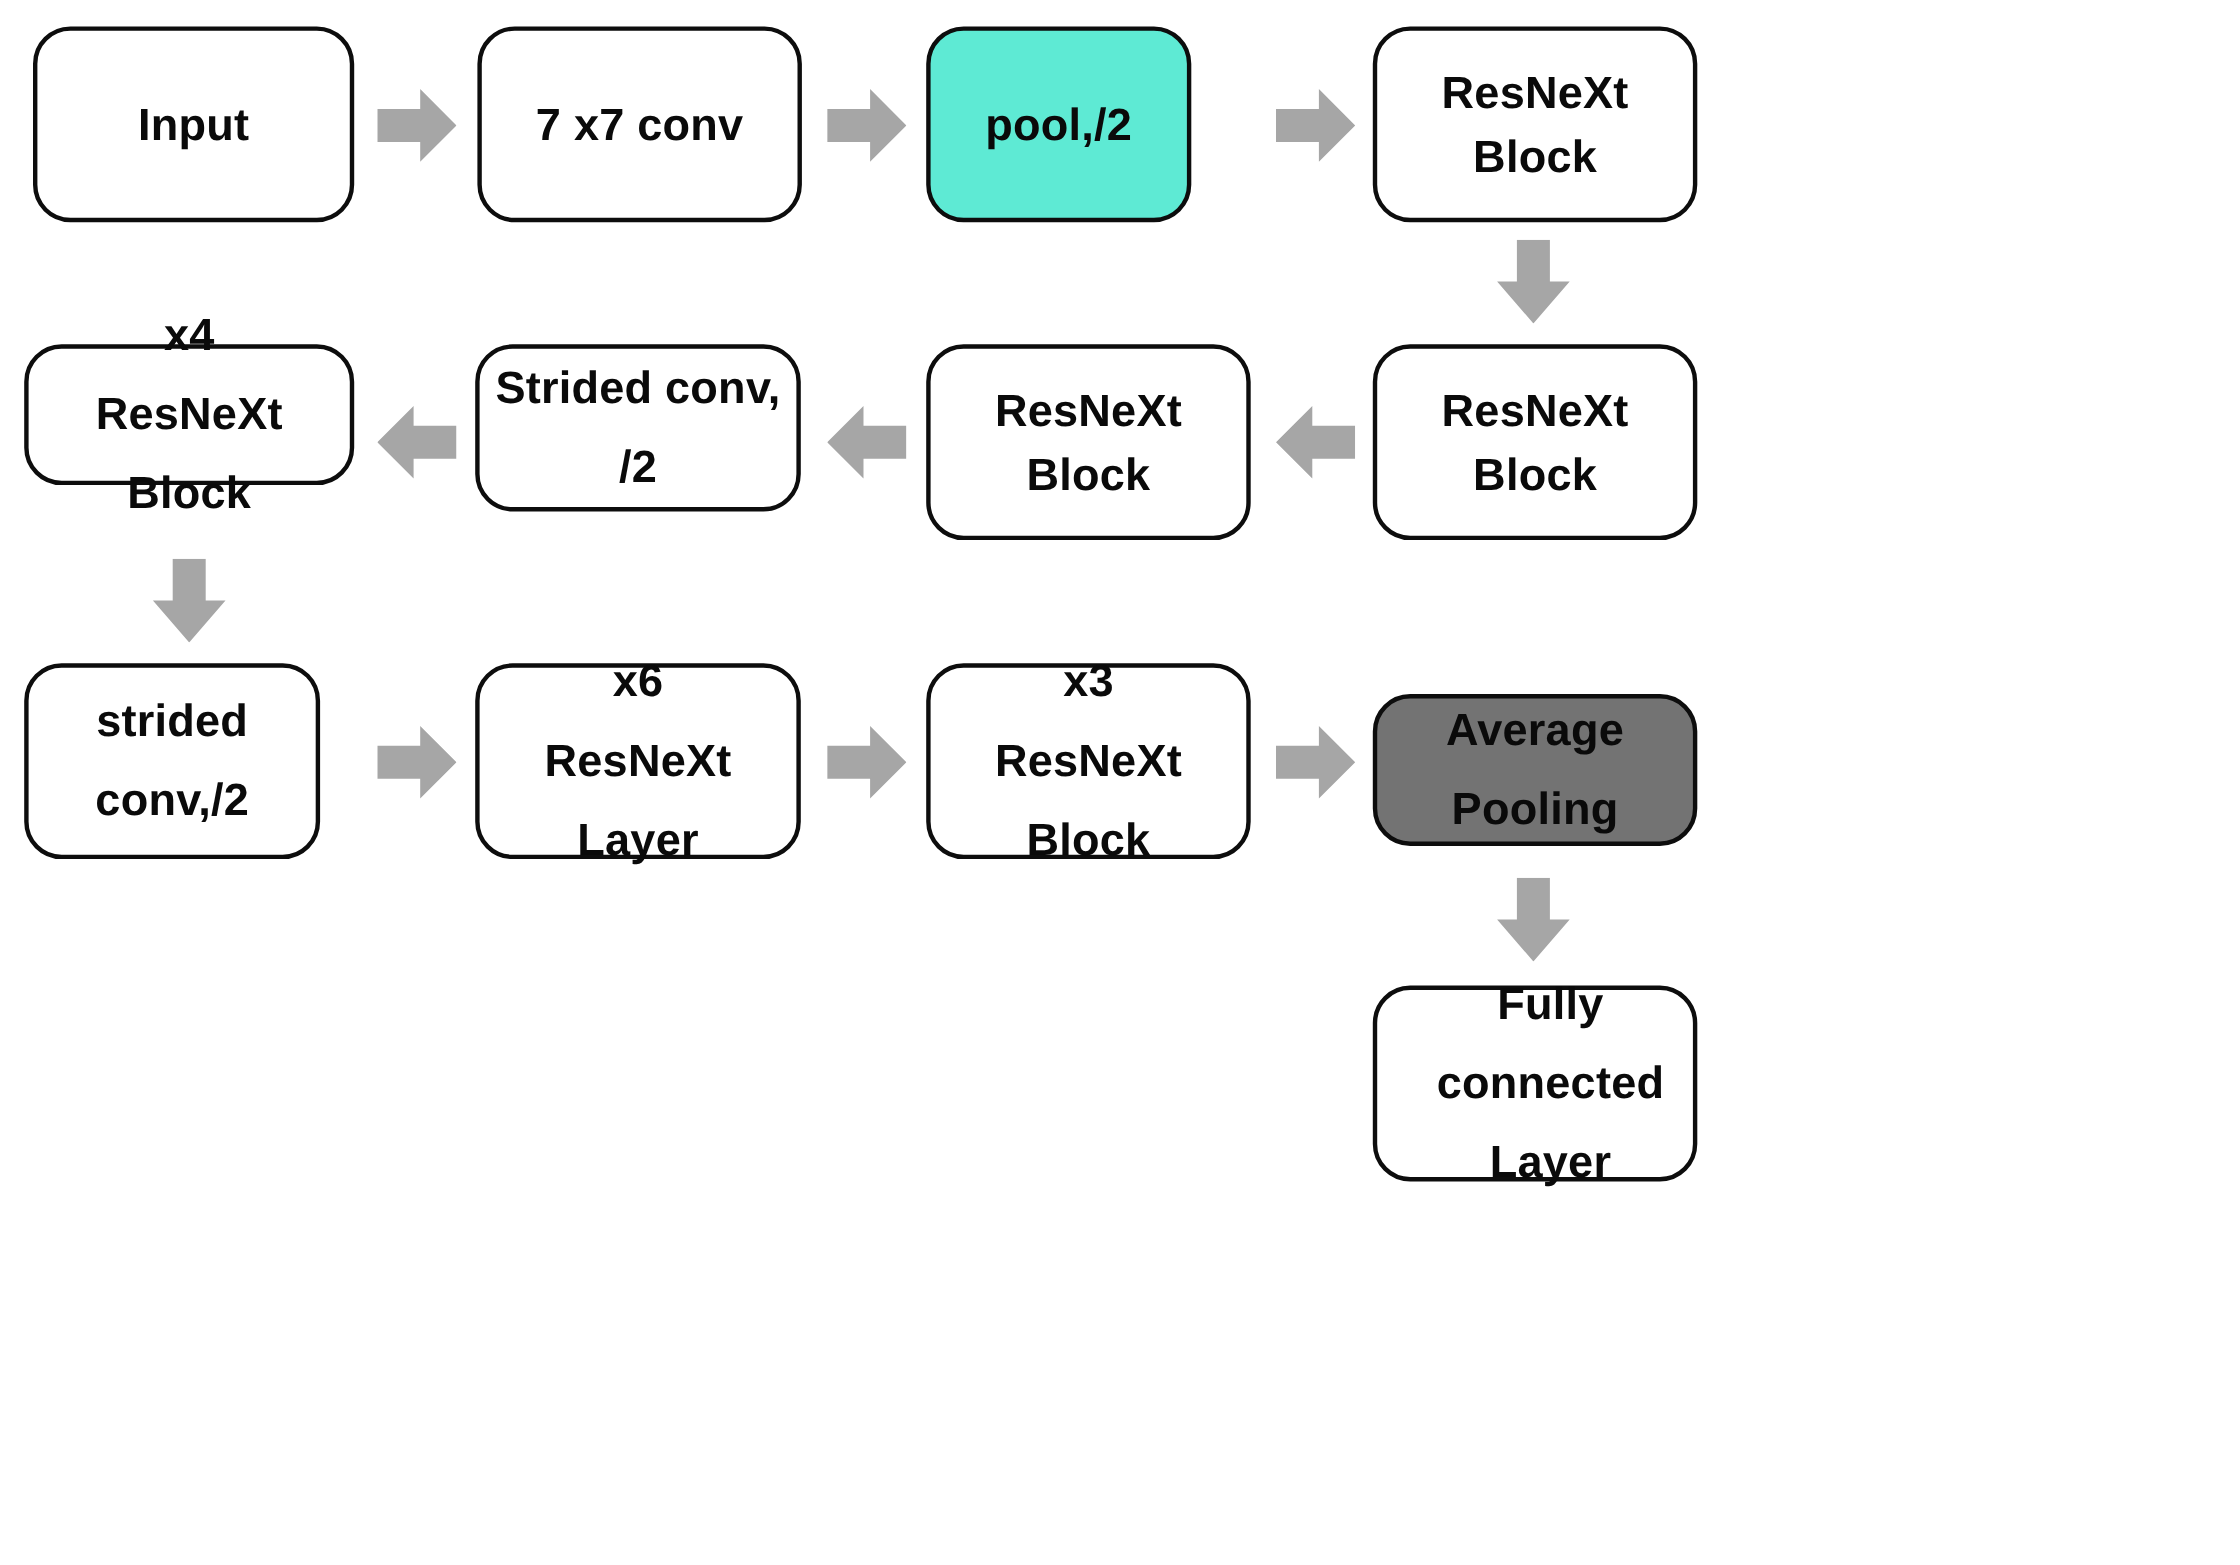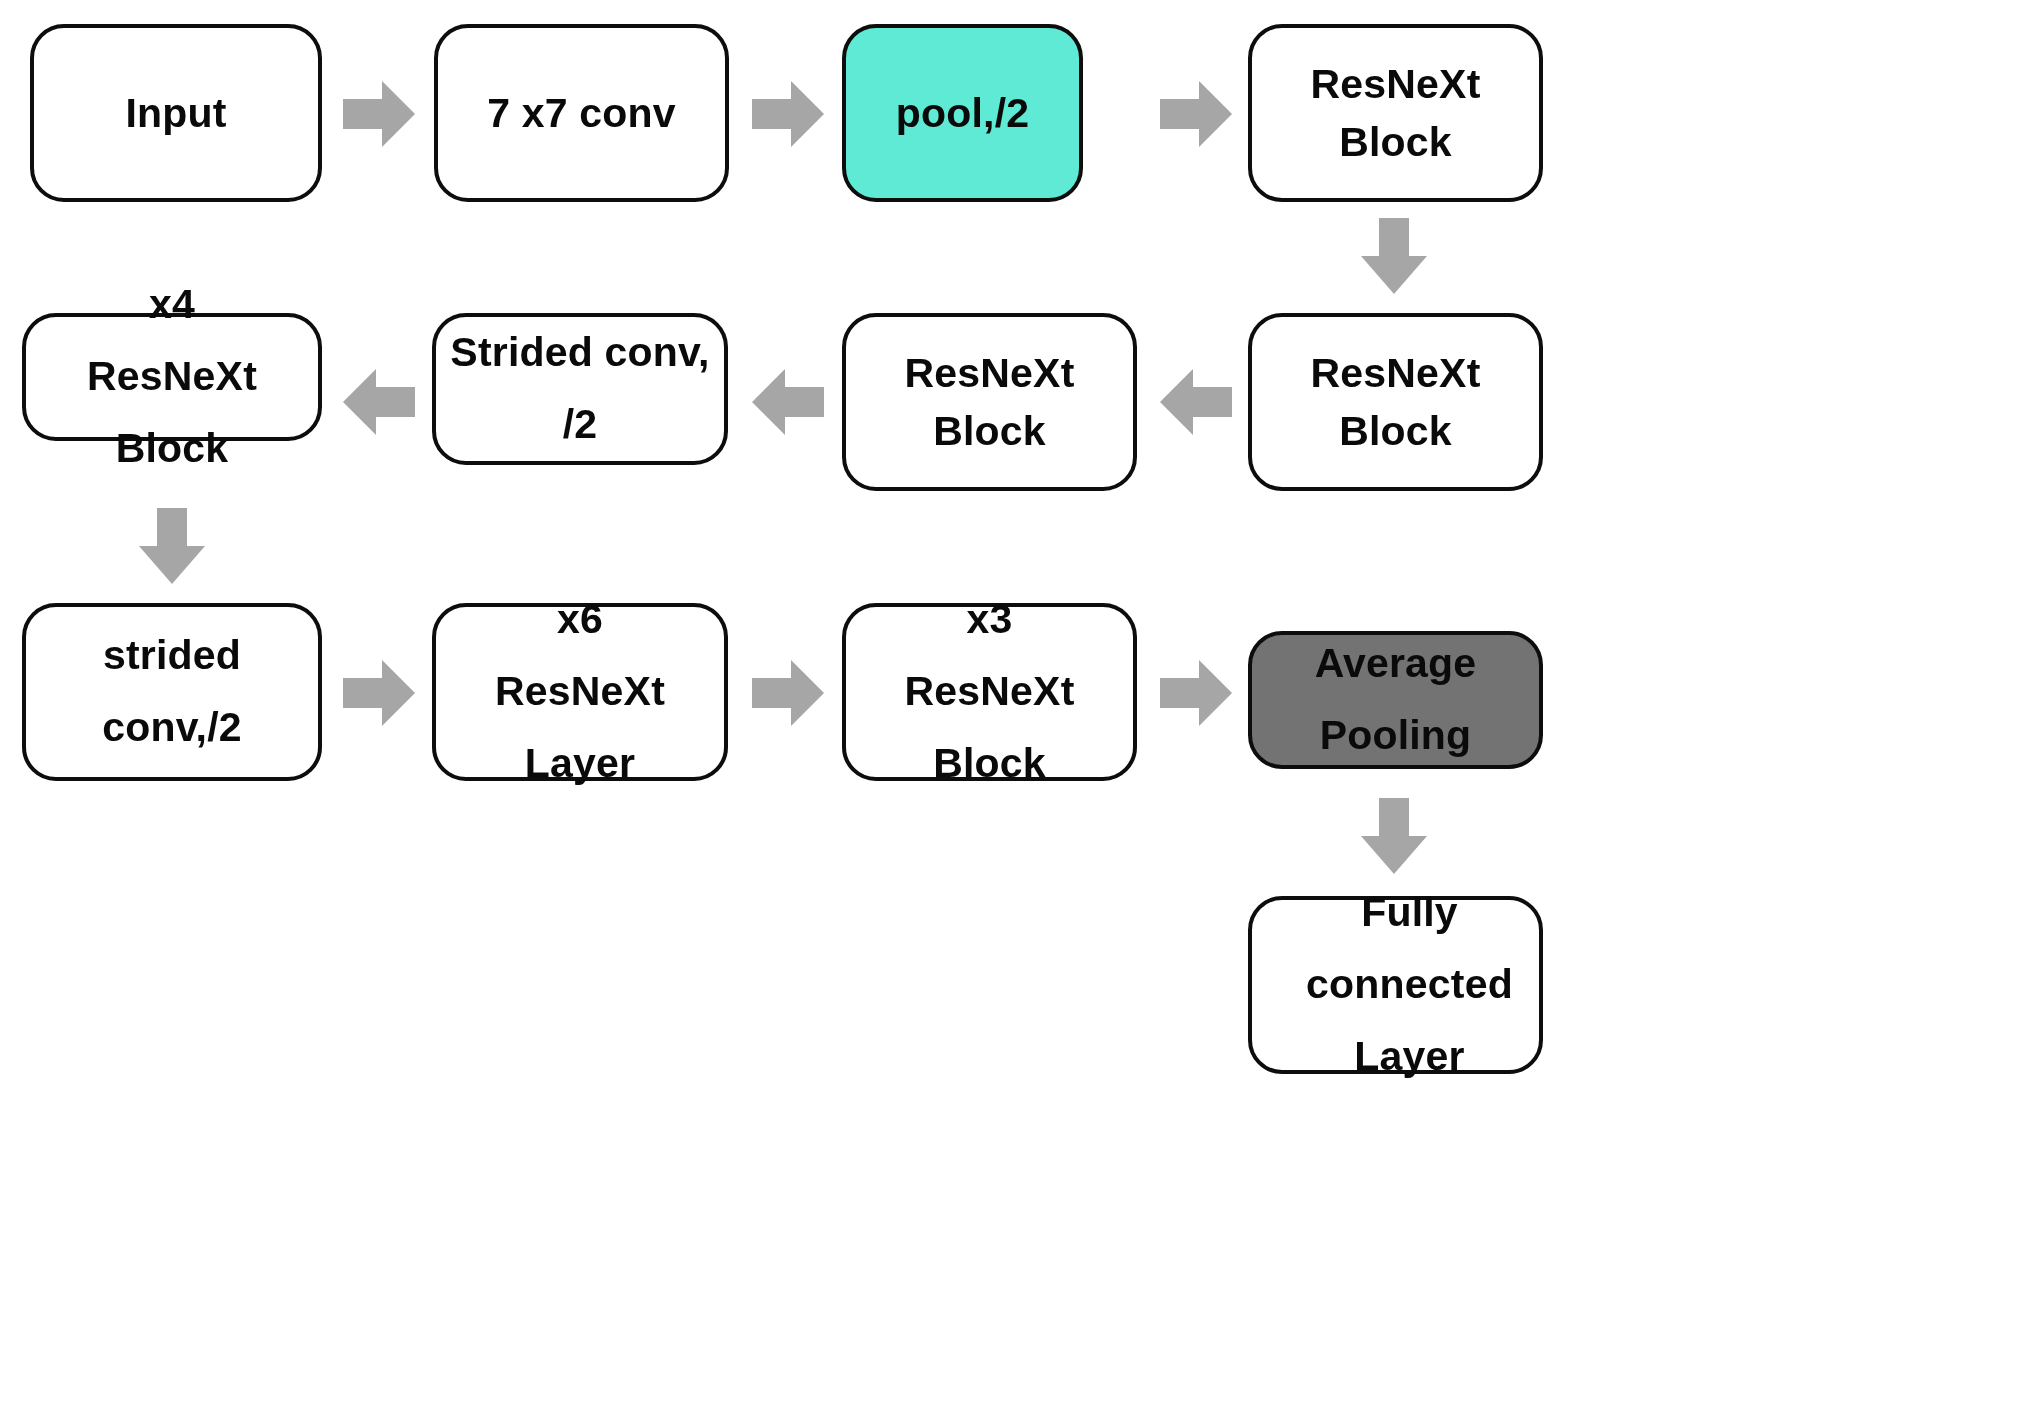--- a/index.html
+++ b/index.html
@@ -75,21 +75,21 @@
     <div class="node two-line" style="left: 432px; top: 313px; width: 296px; height: 152px; border-color: rgb(13, 13, 13); background: rgb(255, 255, 255);">
       <div class="node-label" style="color: rgb(10, 10, 10);">Strided conv,
 /2</div>
     </div>
     <div class="node" style="left: 842px; top: 313px; width: 295px; height: 178px; border-color: rgb(13, 13, 13); background: rgb(255, 255, 255);">
       <div class="node-label" style="color: rgb(10, 10, 10);">ResNeXt Block</div>
     </div>
     <div class="node" style="left: 1248px; top: 313px; width: 295px; height: 178px; border-color: rgb(13, 13, 13); background: rgb(255, 255, 255);">
       <div class="node-label" style="color: rgb(10, 10, 10);">ResNeXt Block</div>
     </div>
-    <div class="node two-line" style="left: 22px; top: 603px; width: 300px; height: 178px; border-color: rgb(13, 13, 13); background: rgb(255, 255, 255);">
+    <div class="node two-line" style="left: 22px; top: 603px; width: 269px; height: 178px; border-color: rgb(13, 13, 13); background: rgb(255, 255, 255);">
       <div class="node-label" style="color: rgb(10, 10, 10);">strided
 conv,/2</div>
     </div>
     <div class="node two-line" style="left: 432px; top: 603px; width: 296px; height: 178px; border-color: rgb(13, 13, 13); background: rgb(255, 255, 255);">
       <div class="node-label" style="color: rgb(10, 10, 10);">x6
 ResNeXt Layer</div>
     </div>
     <div class="node two-line" style="left: 842px; top: 603px; width: 295px; height: 178px; border-color: rgb(13, 13, 13); background: rgb(255, 255, 255);">
       <div class="node-label" style="color: rgb(10, 10, 10);">x3
 ResNeXt Block</div>

